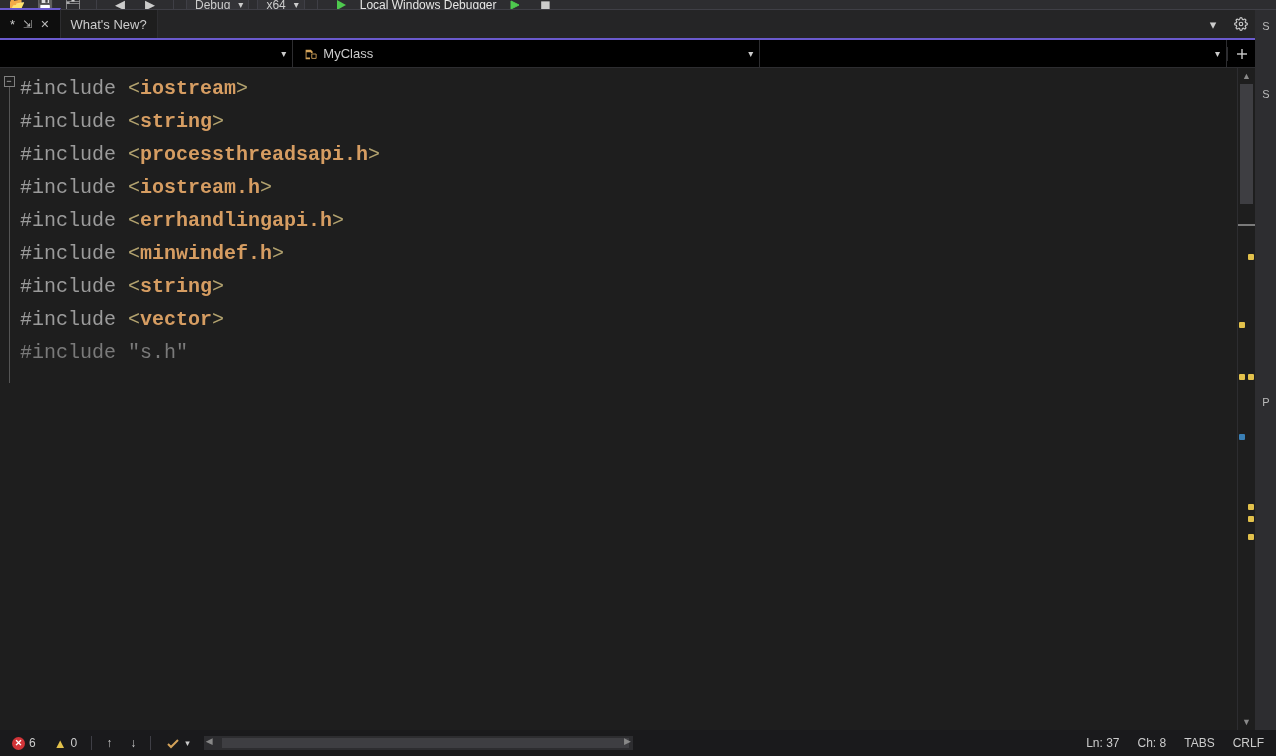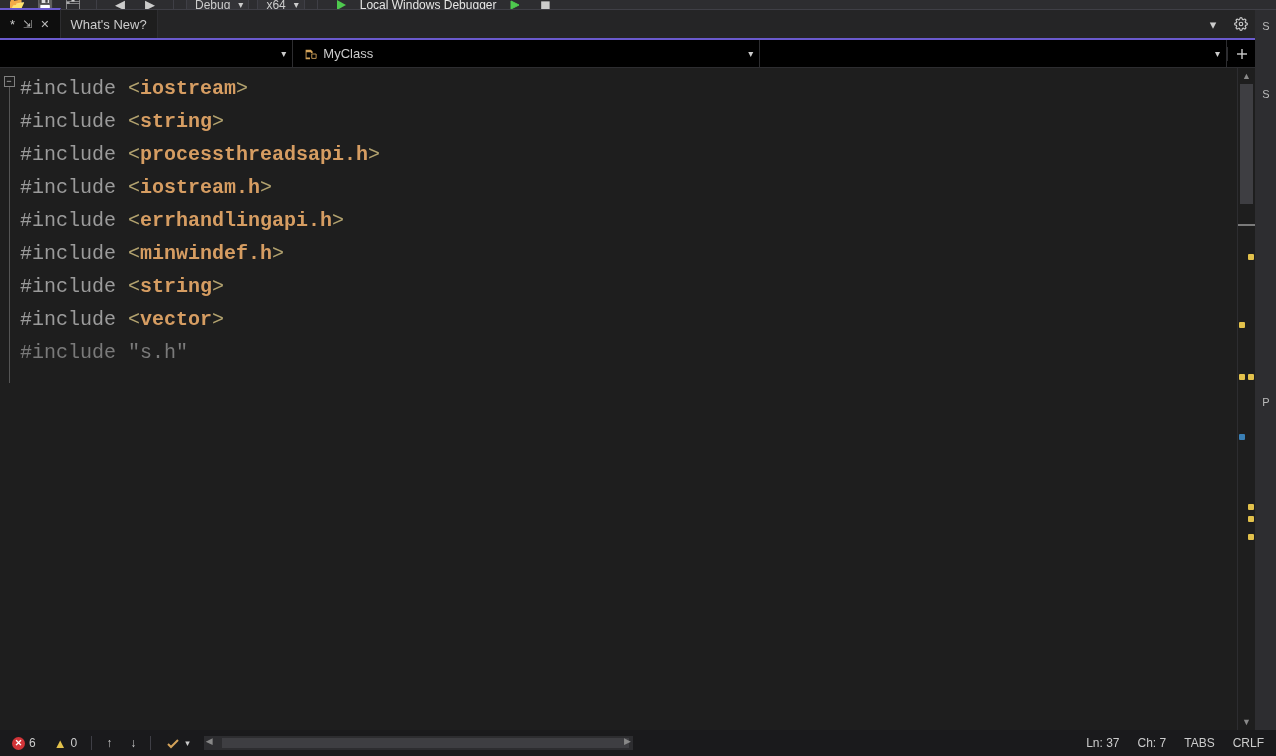--- a/index.html
+++ b/index.html
@@ -353,16 +353,16 @@
       </svg>
     <span style="font-size:9px;color:#ccc">▾</span>
   </div>
   <div class="hscroll-mini">
     <span style="position:absolute;left:2px;top:0;font-size:9px;color:#888">◀</span>
     <div class="hthumb" style="left:18px;right:4px"></div>
     <span style="position:absolute;right:2px;top:0;font-size:9px;color:#888">▶</span>
   </div>
   <div class="spacer"></div>
   <div class="sb-item">Ln: 37</div>
-  <div class="sb-item">Ch: 7</div>
+  <div class="sb-item">Ch: 8</div>
   <div class="sb-item">TABS</div>
   <div class="sb-item">CRLF</div>
 </div>
 
 </body></html>

